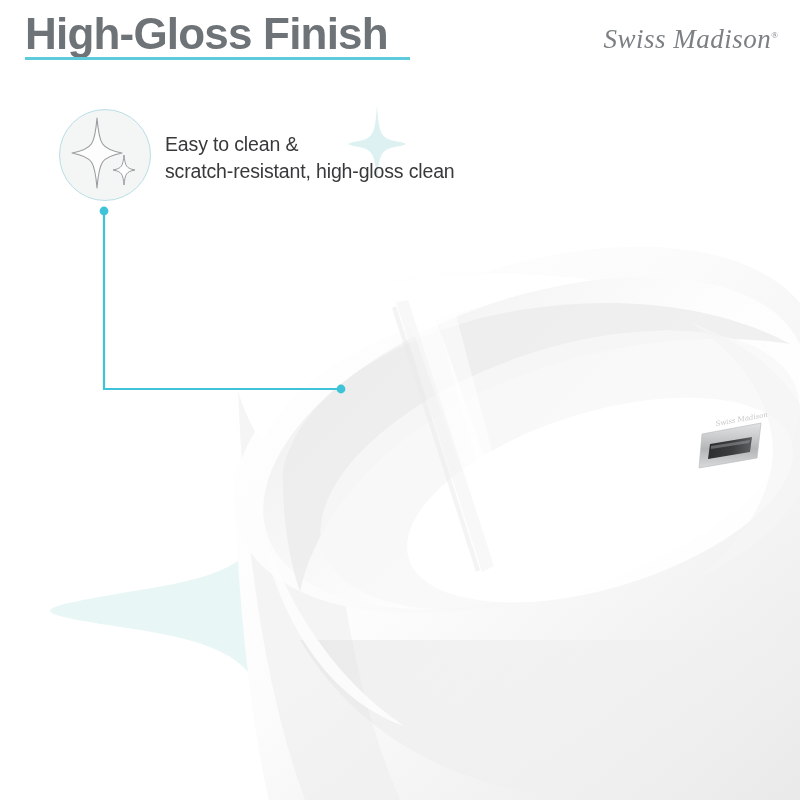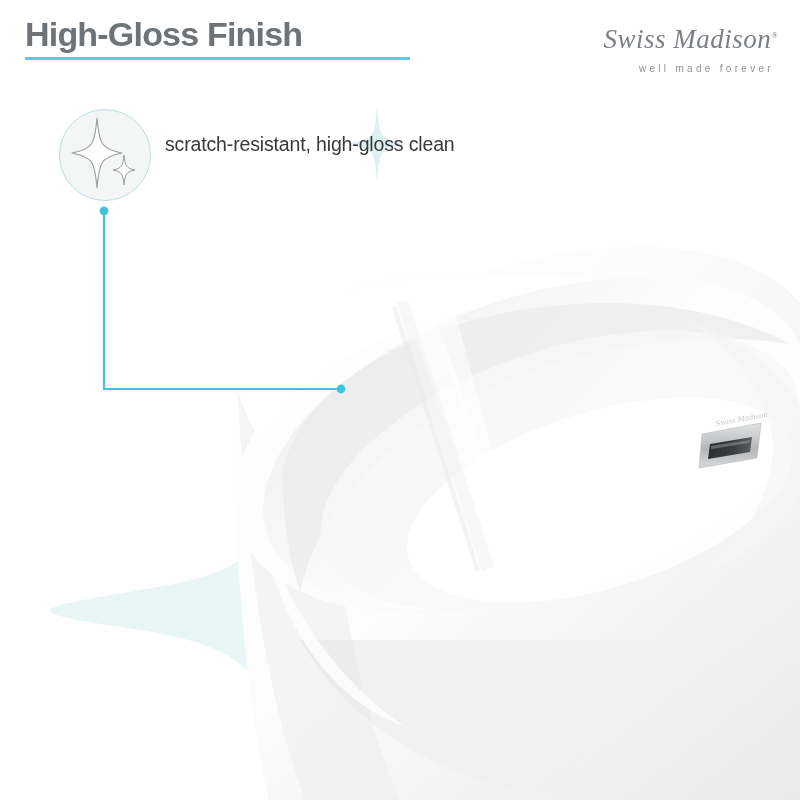--- a/index.html
+++ b/index.html
@@ -36,21 +36,21 @@
 
   
   #header {
     position:absolute;
     left:0; top:0;
     width:800px; height:80px;
   }
   #page-title {
     position:absolute;
     left:25px; top:11px;
-    font-size:34px;
+    font-size:44px;
     font-weight:bold;
     letter-spacing:-0.8px;
     color:#6e7377;
     line-height:46px;
     white-space:nowrap;
   }
   #title-underline {
     position:absolute;
     left:25px; top:57px;
     width:385px; height:3px;
@@ -257,37 +257,37 @@
 
   <div id="header">
     <div id="page-title">High-Gloss Finish</div>
     <div id="title-underline"></div>
   </div>
 
   <div id="brand-logo">
     <div id="brand-wordmark">
       <span>Swiss Madison</span><span id="brand-reg">®</span>
     </div>
-    <div id="brand-tagline">well made forever</div>
   </div>
 
   <div id="feature-icon-badge">
     <svg width="89" height="89" viewBox="0 0 89 89">
 
       <path d="M37 8
                C39.2 34 41 39 62 43
                C41 47 39.2 52 37 78
                C34.8 52 33 47 12 43
                C33 39 34.8 34 37 8 Z" fill="#fdfdfd" stroke="#9a9da0" stroke-width="1.1" stroke-linejoin="round"></path>
 
       <path d="M64 45
                C65.2 56 66 58.3 75 60
                C66 61.7 65.2 64 64 75
                C62.8 64 62 61.7 53 60
                C62 58.3 62.8 56 64 45 Z" fill="#fdfdfd" stroke="#9a9da0" stroke-width="1" stroke-linejoin="round"></path>
     </svg>
   </div>
 
   <div id="feature-text">
+    <span class="line">Easy to clean &amp;</span>
     <span class="line">scratch-resistant, high-gloss clean</span>
   </div>
 
 </div>
 
 </body></html>

